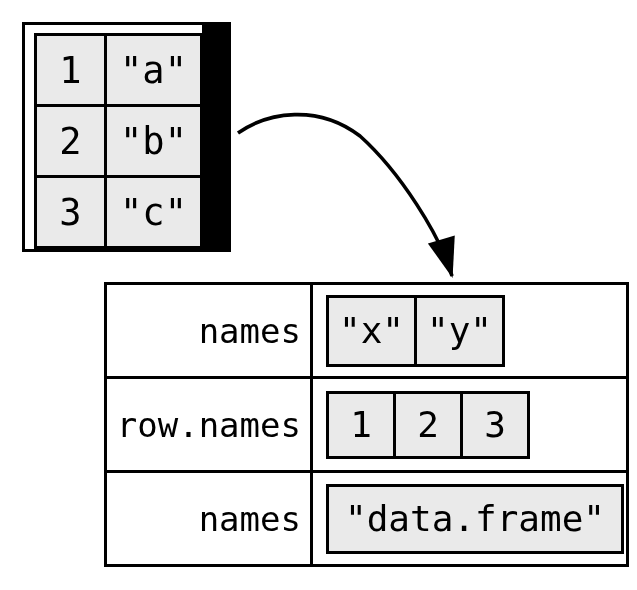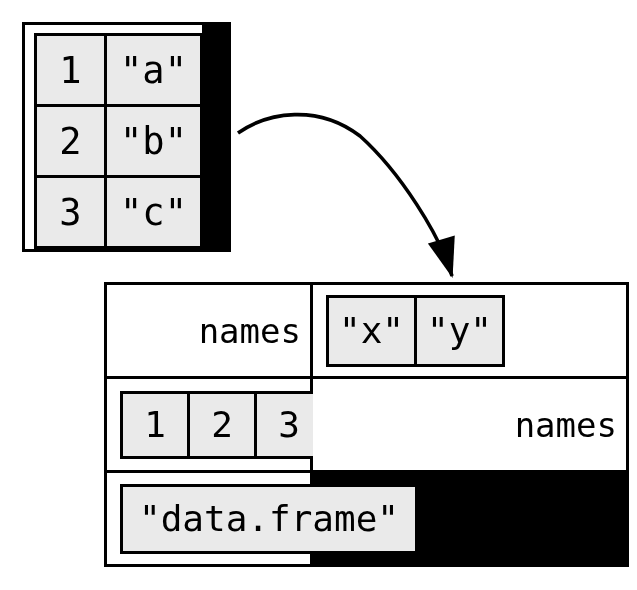--- a/index.html
+++ b/index.html
@@ -141,20 +141,21 @@
   <div class="attr-table">
 
     <div class="attr-label">names</div>
     <div class="attr-value">
       <div class="vec vec-names">
         <div class="vcell">"x"</div>
         <div class="vcell">"y"</div>
       </div>
     </div>
 
+    <div class="attr-label">row.names</div>
     <div class="attr-value">
       <div class="vec vec-rownames">
         <div class="vcell">1</div>
         <div class="vcell">2</div>
         <div class="vcell">3</div>
       </div>
     </div>
 
     <div class="attr-label">names</div>
     <div class="attr-value">

